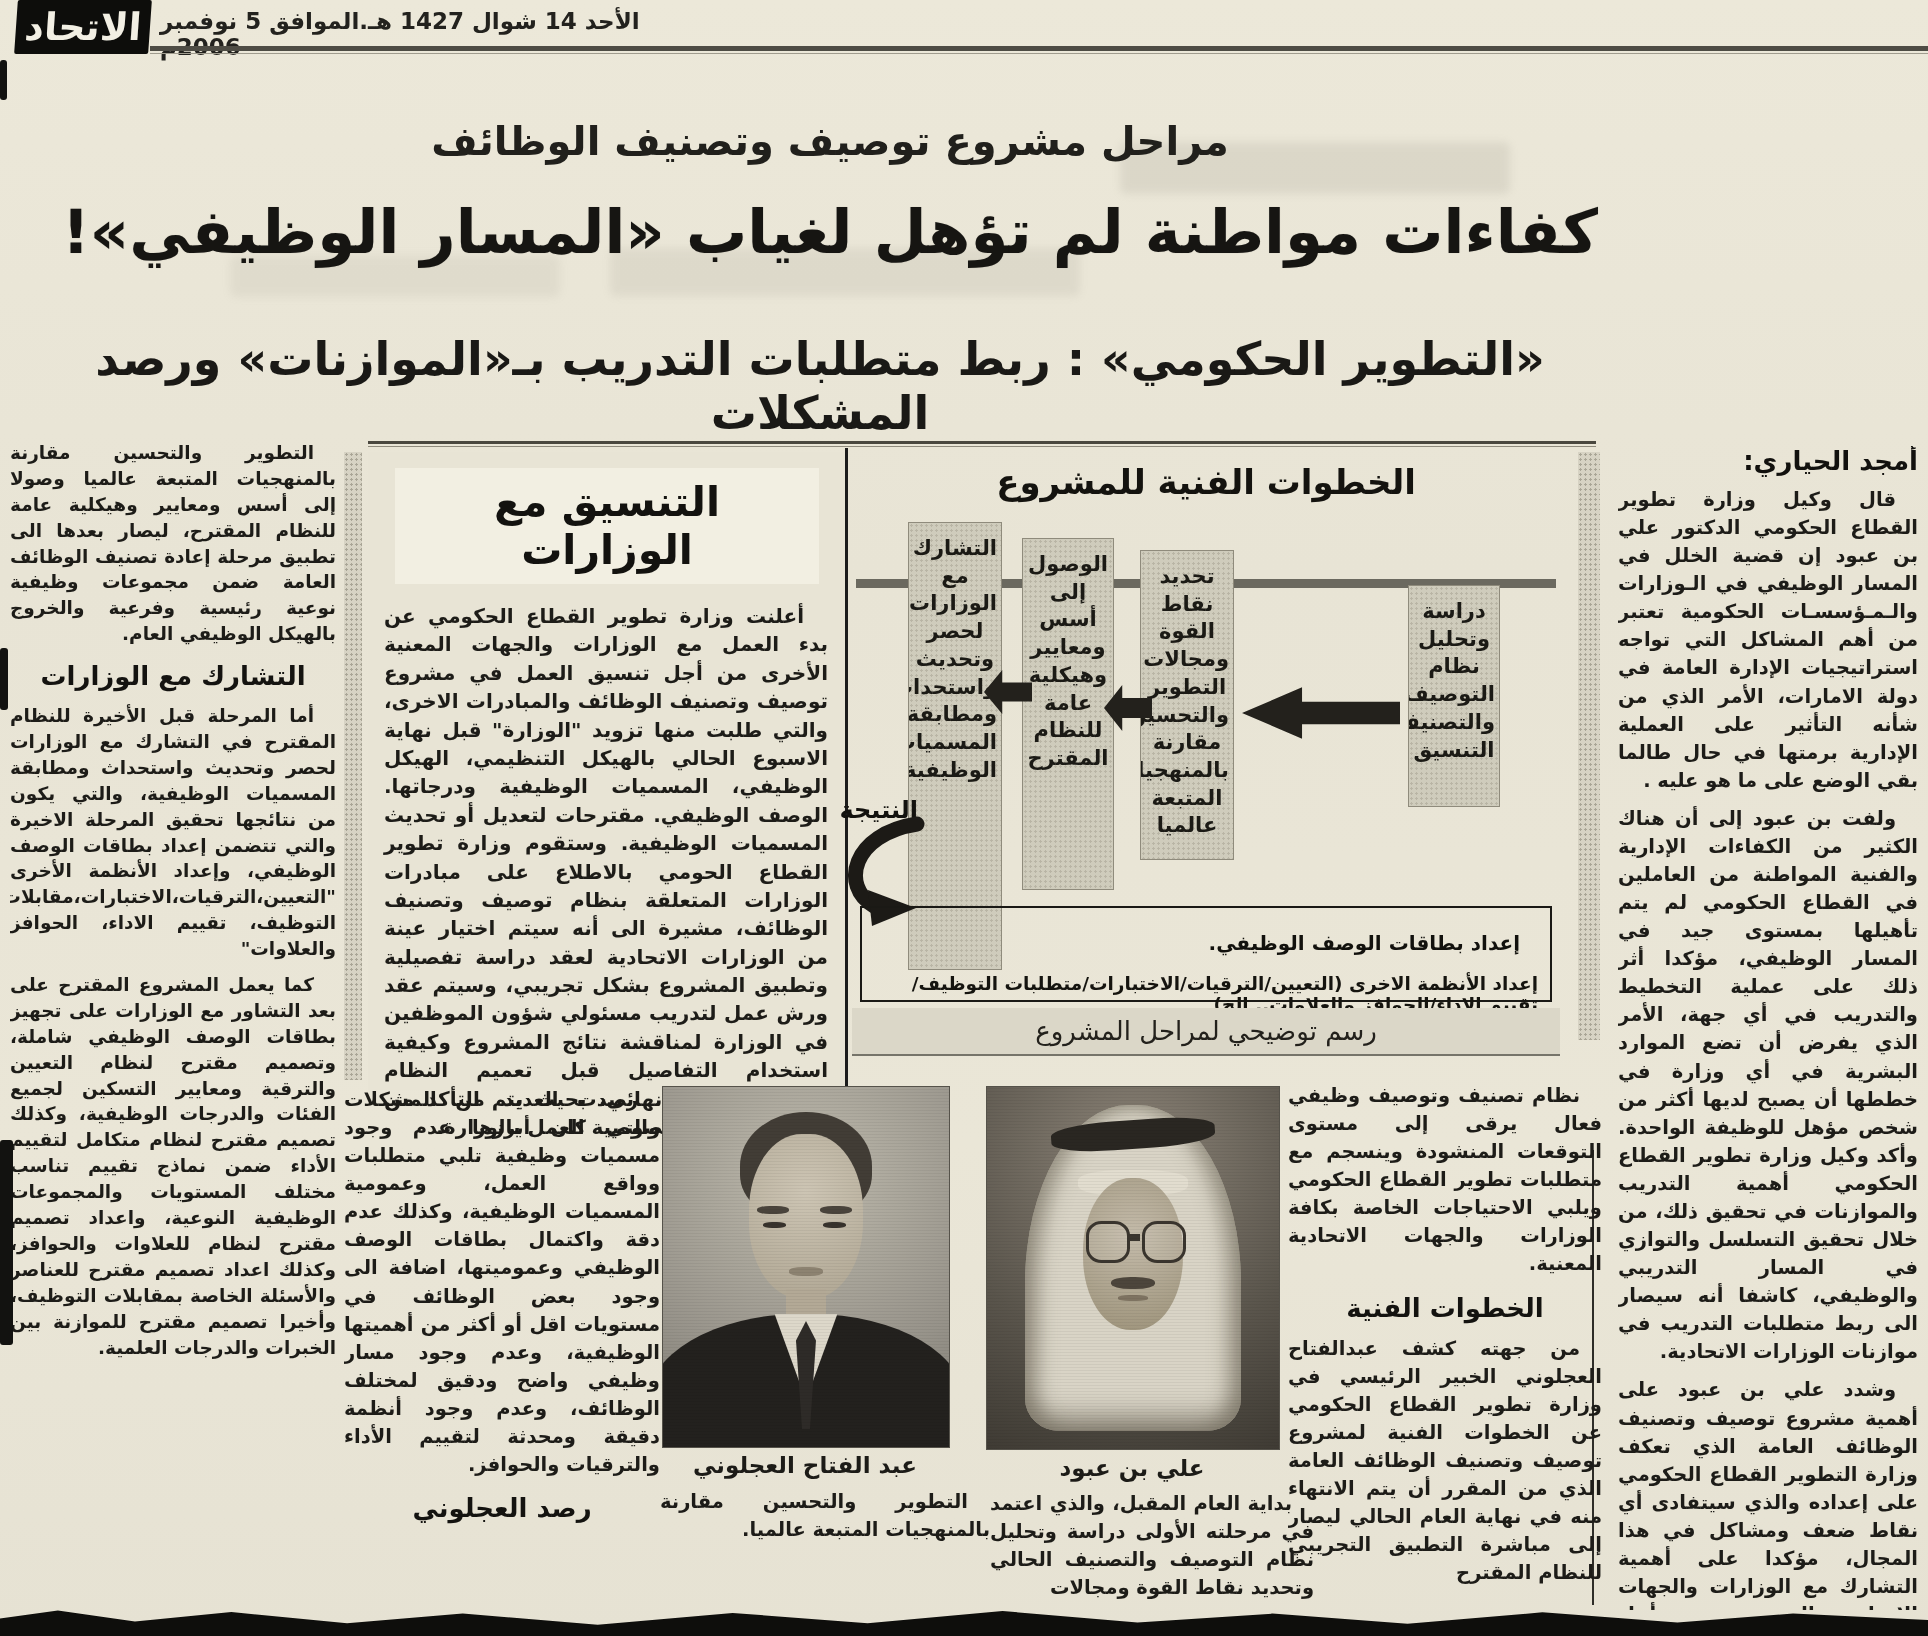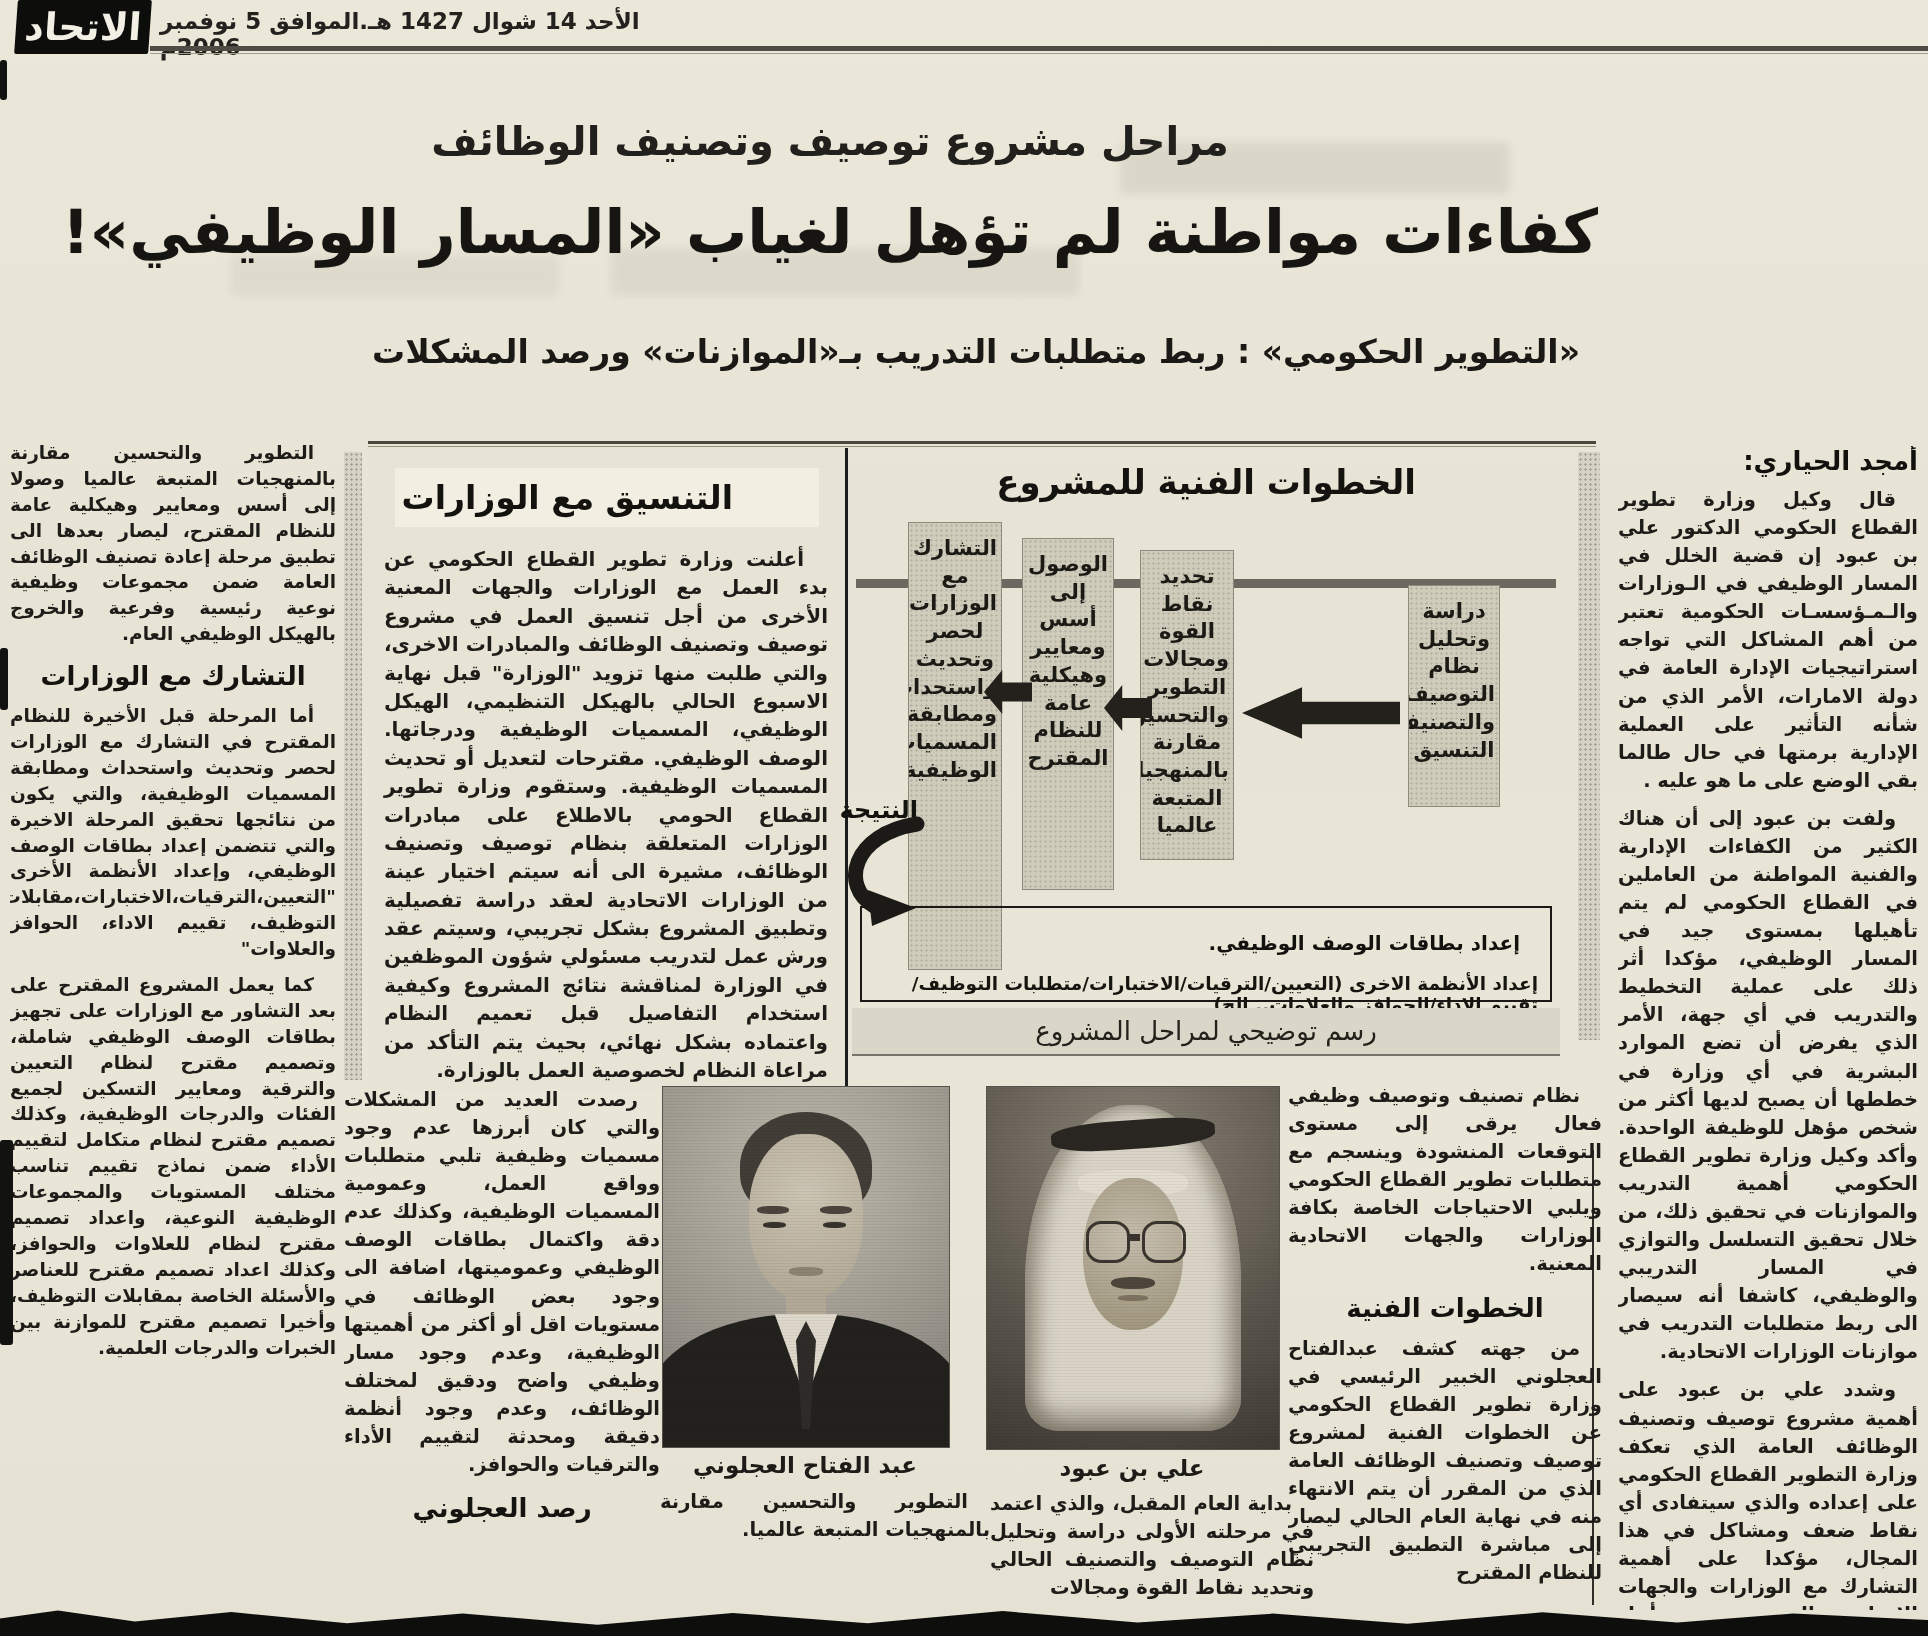--- a/index.html
+++ b/index.html
@@ -12,31 +12,31 @@
   
   .logo-box{background:#0d0d0b;color:#f2efe4;display:flex;align-items:center;justify-content:center;
     font-weight:bold;font-size:38px;transform:skewX(-4deg);border-radius:2px;}
   .date-line{font-size:23px;font-weight:bold;text-align:left;direction:rtl;color:#23221e;}
   .rule{background:#4e4c44;}
   .rule-light{background:#a09c8e;}
   
   .kicker{font-size:40px;font-weight:bold;text-align:center;color:#21201c;}
   .main-head{font-size:61px;font-weight:bold;text-align:center;color:#161512;letter-spacing:-1px;
     text-shadow:0 0 1px #16151233;}
-  .sub-head{font-size:33px;font-weight:bold;text-align:right;color:#1a1916;}
+  .sub-head{font-size:46px;font-weight:bold;text-align:center;color:#1a1916;}
   
   .col{overflow:hidden;}
   .col .p{margin:0 0 10px 0;font-size:19.5px;line-height:1.44;text-align:justify;font-weight:bold;
     color:#1d1c18;text-indent:22px;}
   .col.small .p{font-size:18.5px;line-height:1.4;}
   .byline{font-size:26px;font-weight:bold;margin:0 0 10px 0;color:#12110e;}
   .col-subhead{font-size:26px;font-weight:bold;text-align:center;margin:14px 0 12px 0;color:#141310;}
   
   .coord-box{background:#e8e4d5;border-right:1px solid #a7a395;}
-  .coord-title{background:#f2efe2;font-size:33px;font-weight:bold;text-align:left;
+  .coord-title{background:#f2efe2;font-size:41px;font-weight:bold;text-align:center;
     padding:10px 6px;margin:16px auto 14px auto;width:86%;color:#13120f;}
   .coord-body{font-size:20px;line-height:1.42;font-weight:bold;text-align:justify;
     padding:4px 18px 8px 16px;color:#1d1c18;text-indent:24px;}
   
   .diagram-title{font-size:34px;font-weight:bold;text-align:center;color:#14130f;}
   .step-box{background-color:#cfccbc;background-image:radial-gradient(#b9b5a5 1px,transparent 1.4px);
     background-size:5px 5px;border:1px solid #8f8b7c;
     font-size:21px;font-weight:bold;text-align:center;line-height:1.32;color:#1b1a15;
     padding:12px 4px;box-sizing:border-box;overflow:hidden;}
   .h-arrow{background:#23211c;clip-path:polygon(100% 30%,38% 30%,38% 4%,0% 50%,38% 96%,38% 70%,100% 70%);}

